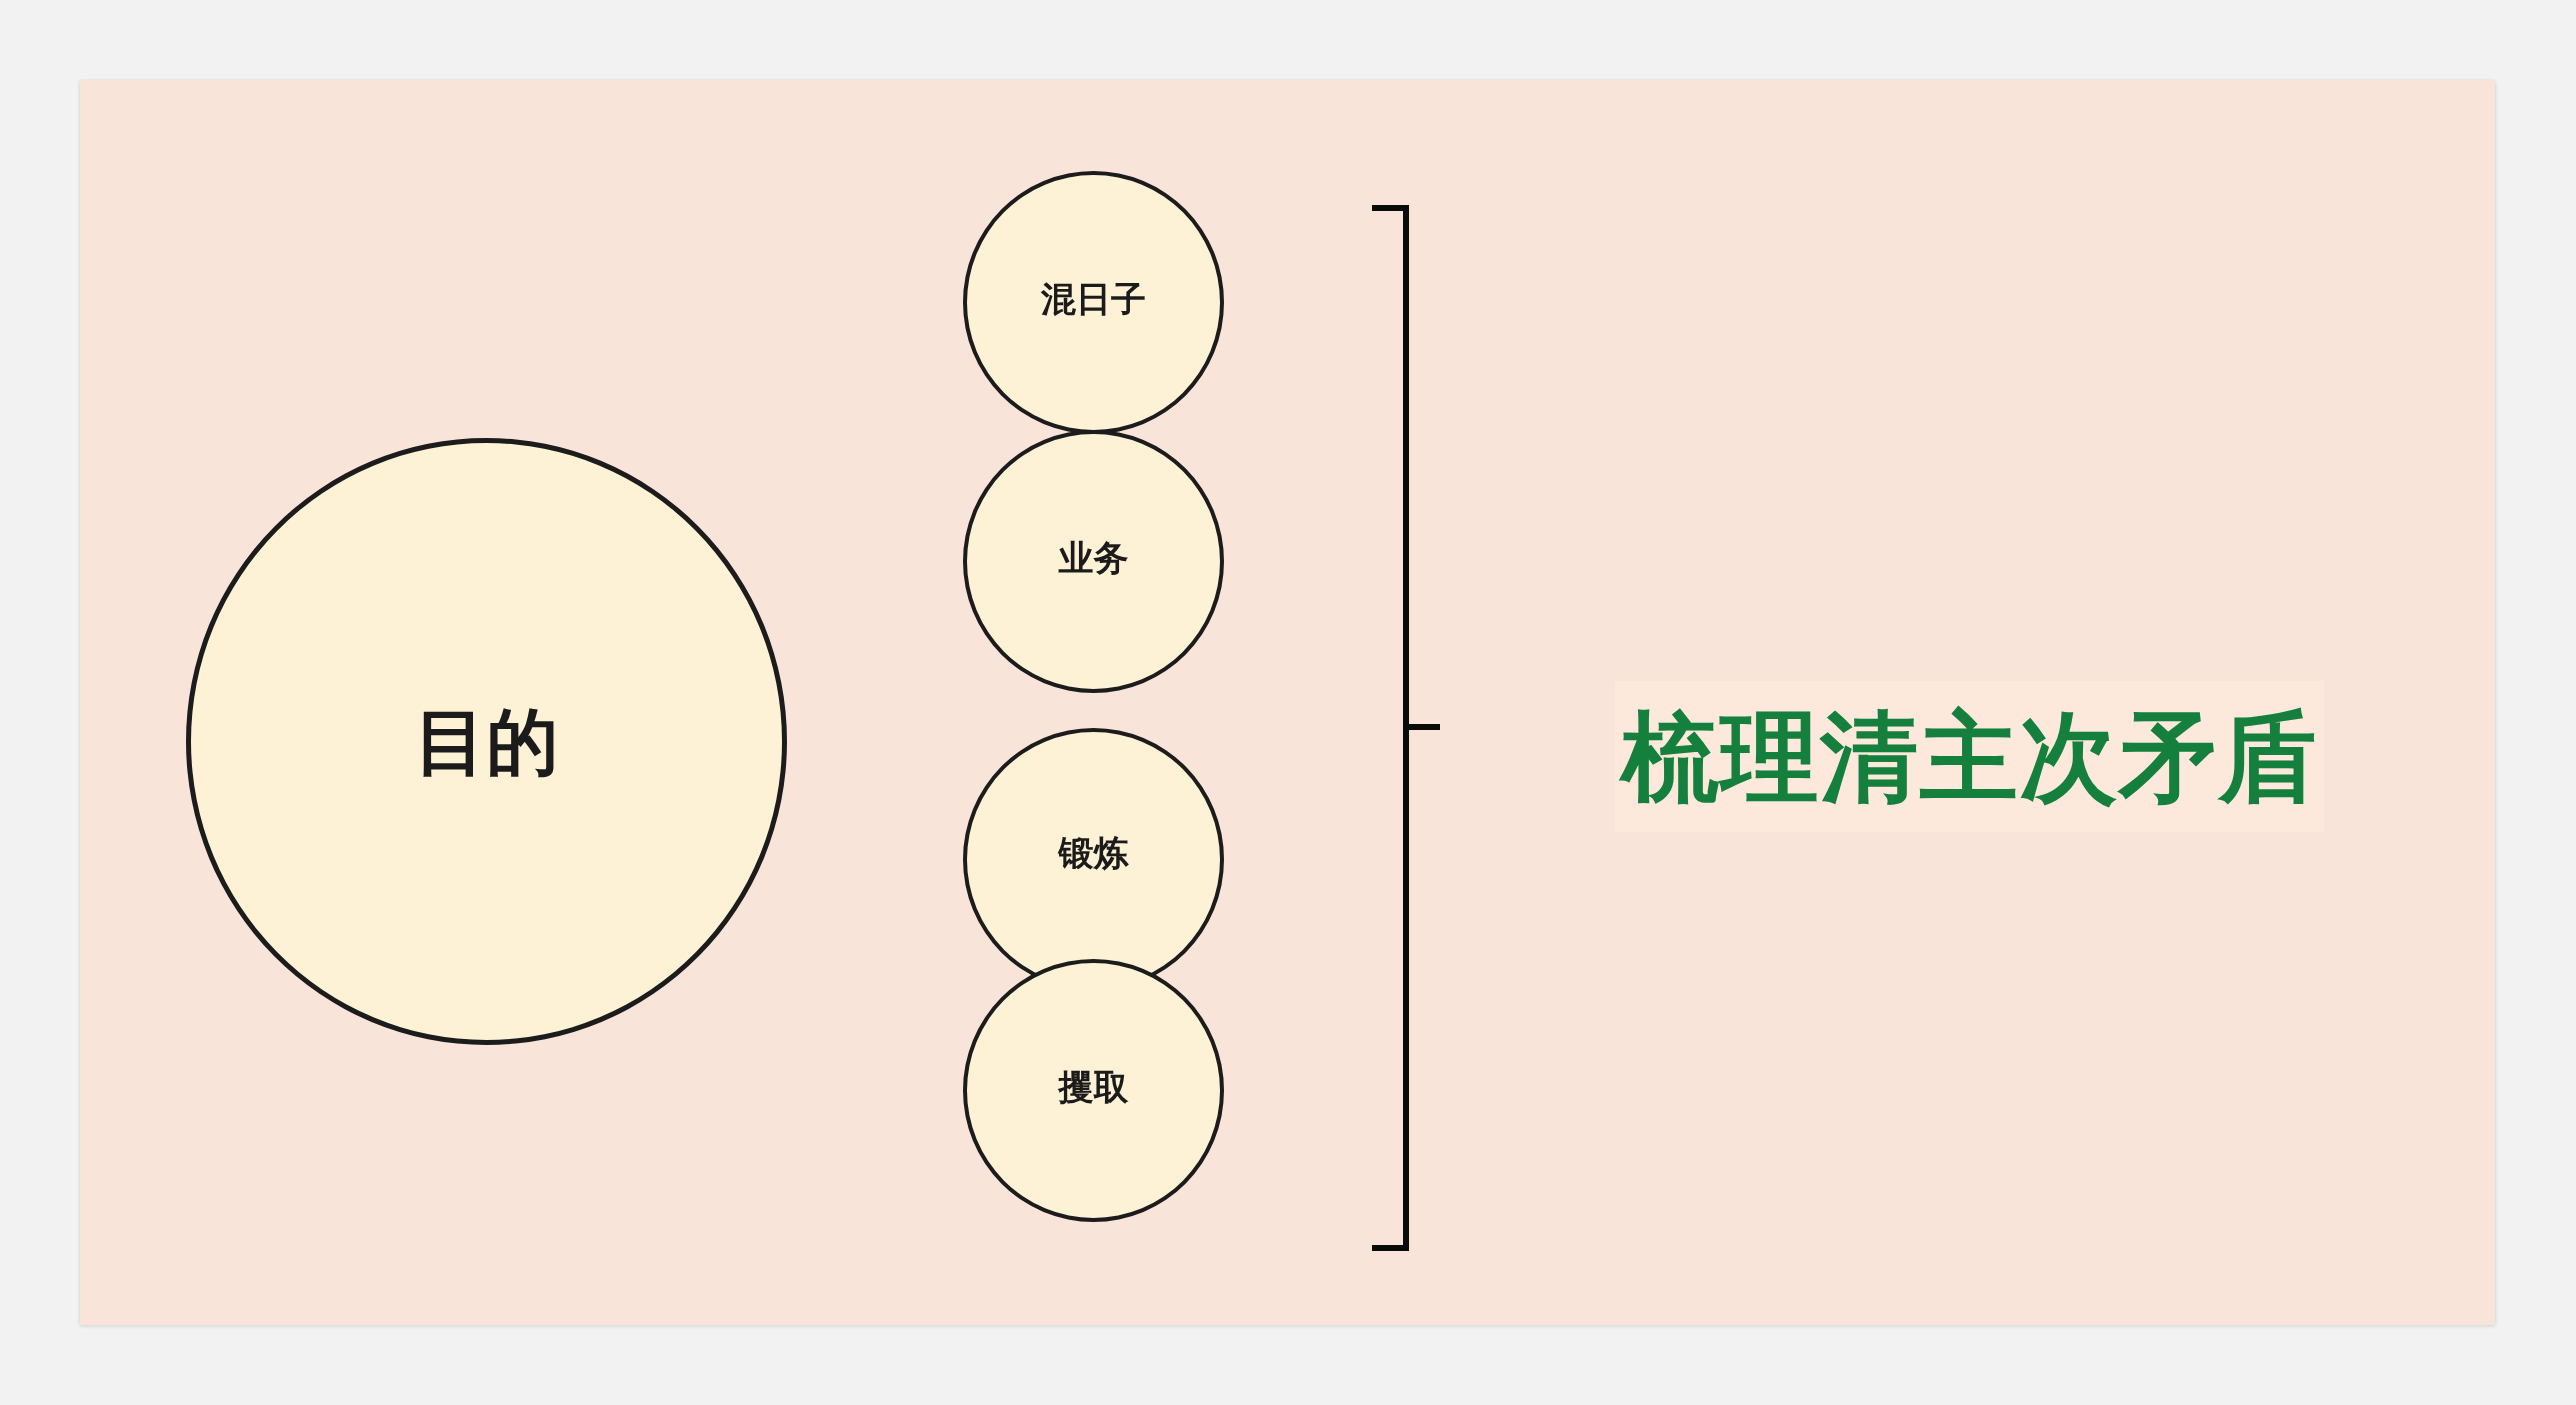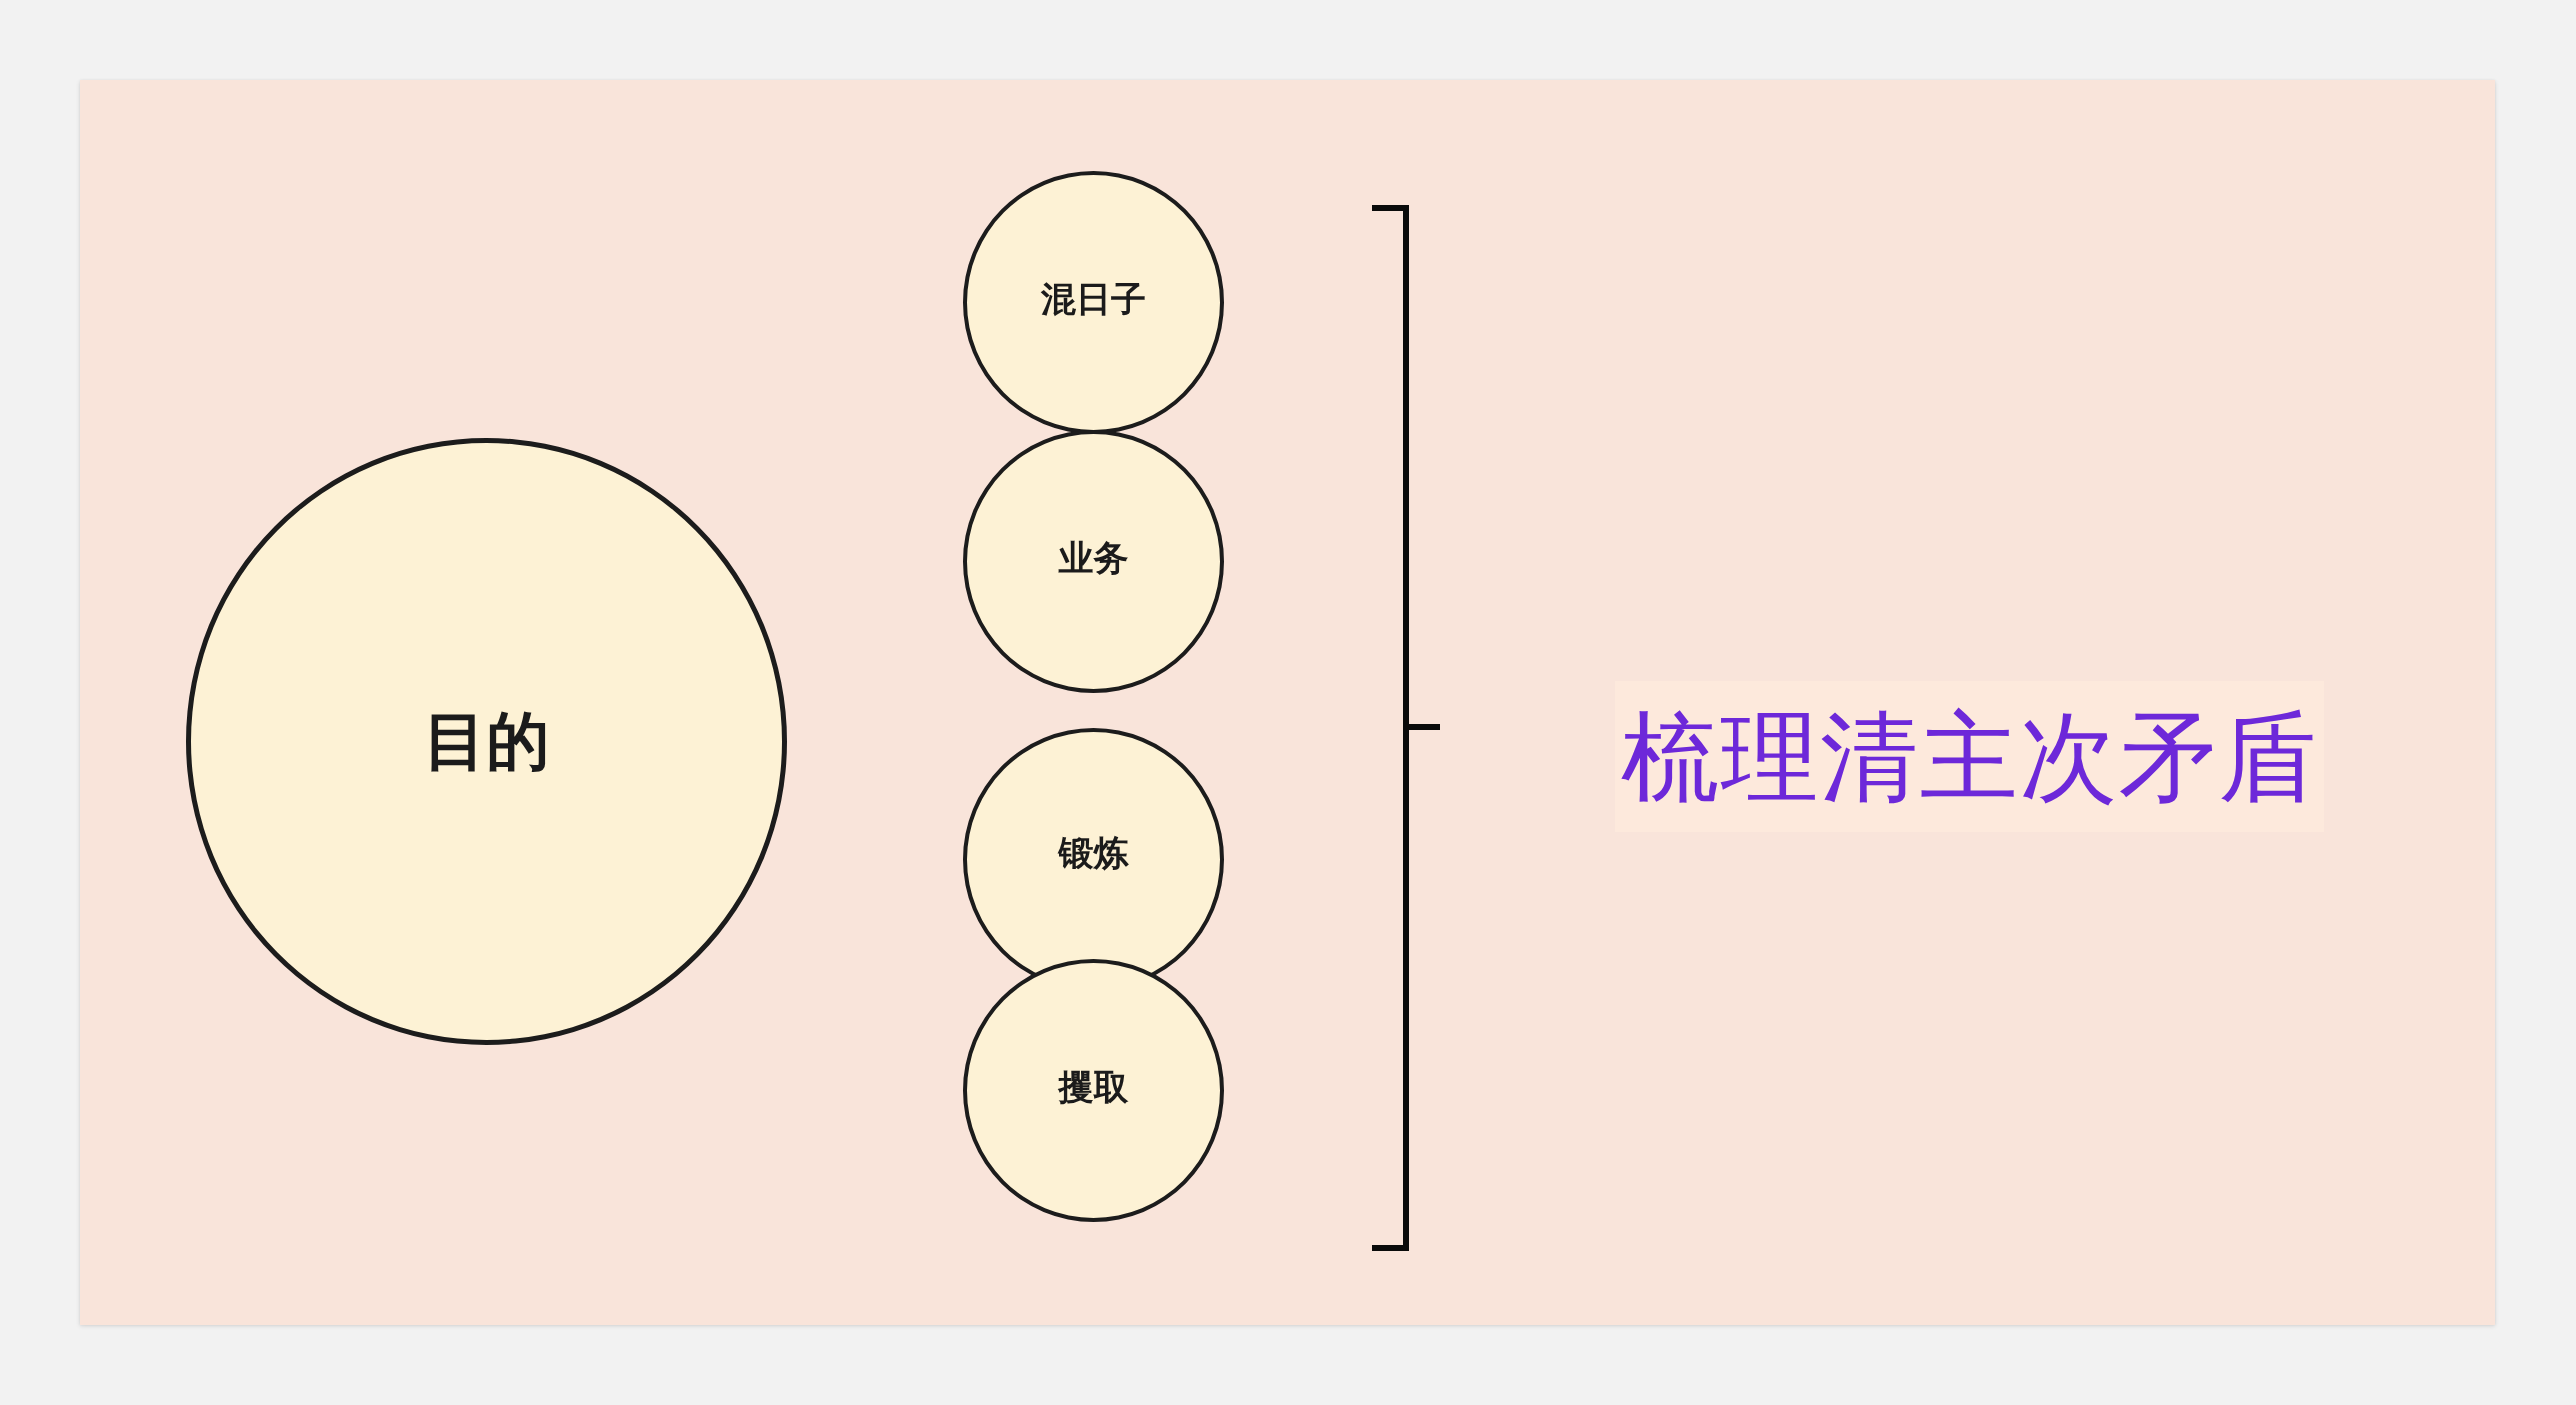--- a/index.html
+++ b/index.html
@@ -40,21 +40,21 @@
     line-height: 1;
   }
   .big-circle {
     left: 186px;
     top: 438px;
     width: 601px;
     height: 607px;
     border-width: 5.5px;
   }
   .big-circle .circle-label {
-    font-size: 63px;
+    font-size: 72px;
     letter-spacing: 0px;
   }
   .small-circle {
     left: 963px;
     width: 261px;
     height: 263px;
   }
   .small-circle .circle-label {
     font-size: 35px;
     margin-top: -6.2px;
@@ -69,22 +69,22 @@
     top: 681px;
     width: 709px;
     height: 151px;
     background: #fde9dc;
     display: flex;
     align-items: center;
     justify-content: center;
   }
   .result-text {
     font-size: 98px;
-    color: #6d28d9;
-    font-weight: normal;
+    color: #15803d;
+    font-weight: bold;
     white-space: nowrap;
     line-height: 1;
     letter-spacing: 1.6px;
     text-align: right;
   }
 </style>
 </head>
 <body>
 
 <div class="panel"></div>

